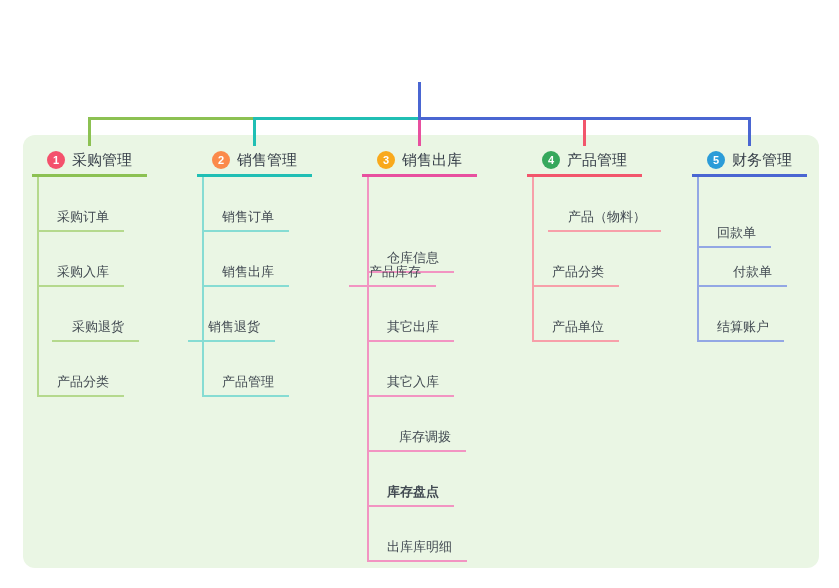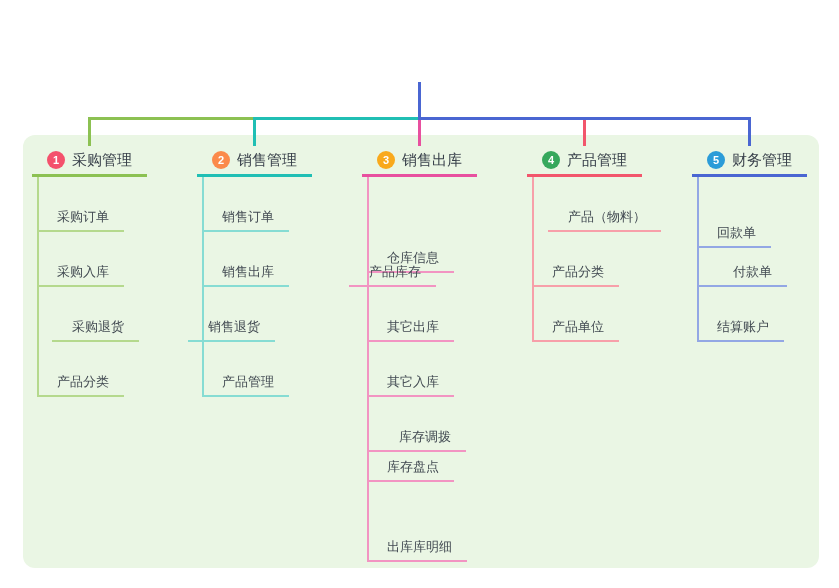--- a/index.html
+++ b/index.html
@@ -80,21 +80,21 @@
       <div class="branch-node" style="left: 362px; border-bottom-color: rgb(232, 80, 159);">
         <span class="badge" style="background: rgb(249, 169, 28);">3</span>
         <span>销售出库</span>
       </div>
       <div class="vline" style="left: 367px; top: 177px; height: 385px; background: rgb(242, 148, 194);"></div>
       <div class="child-node" style="left: 367px; top: 208px; border-bottom-color: rgb(242, 148, 194); margin-top: 37px;">仓库信息</div>
       <div class="child-node" style="left: 349px; top: 259px; border-bottom-color: rgb(242, 148, 194);">产品库存</div>
       <div class="child-node" style="left: 367px; top: 314px; border-bottom-color: rgb(242, 148, 194);">其它出库</div>
       <div class="child-node" style="left: 367px; top: 369px; border-bottom-color: rgb(242, 148, 194); text-align: right;">其它入库</div>
       <div class="child-node" style="left: 367px; top: 424px; border-bottom-color: rgb(242, 148, 194); padding-left: 32px;">库存调拨</div>
-      <div class="child-node" style="left: 367px; top: 454px; border-bottom-color: rgb(242, 148, 194);">库存盘点</div>
+      <div class="child-node" style="left: 367px; top: 479px; border-bottom-color: rgb(242, 148, 194); font-weight: bold;">库存盘点</div>
       <div class="child-node" style="left: 367px; top: 534px; border-bottom-color: rgb(242, 148, 194);">出库库明细</div>
       <div class="branch-node" style="left: 527px; border-bottom-color: rgb(242, 86, 108);">
         <span class="badge" style="background: rgb(54, 168, 92);">4</span>
         <span>产品管理</span>
       </div>
       <div class="vline" style="left: 532px; top: 177px; height: 165px; background: rgb(247, 159, 169);"></div>
       <div class="child-node" style="left: 548px; top: 204px; border-bottom-color: rgb(247, 159, 169);">产品（物料）</div>
       <div class="child-node" style="left: 532px; top: 259px; border-bottom-color: rgb(247, 159, 169);">产品分类</div>
       <div class="child-node" style="left: 532px; top: 314px; border-bottom-color: rgb(247, 159, 169);">产品单位</div>
       <div class="branch-node" style="left: 692px; border-bottom-color: rgb(74, 102, 210);">

